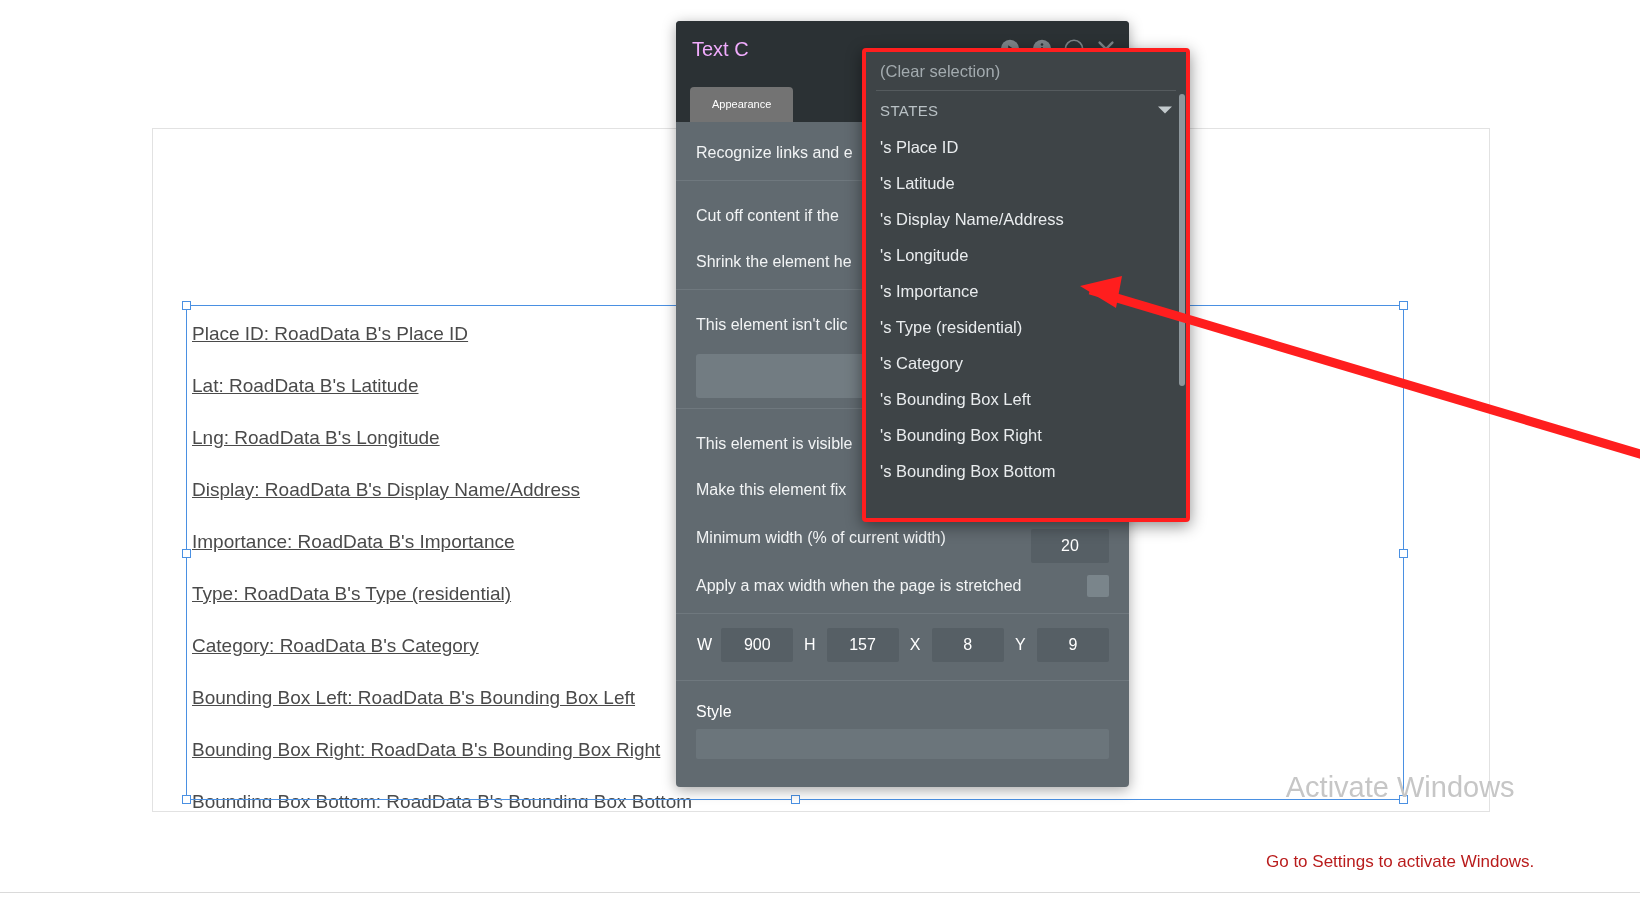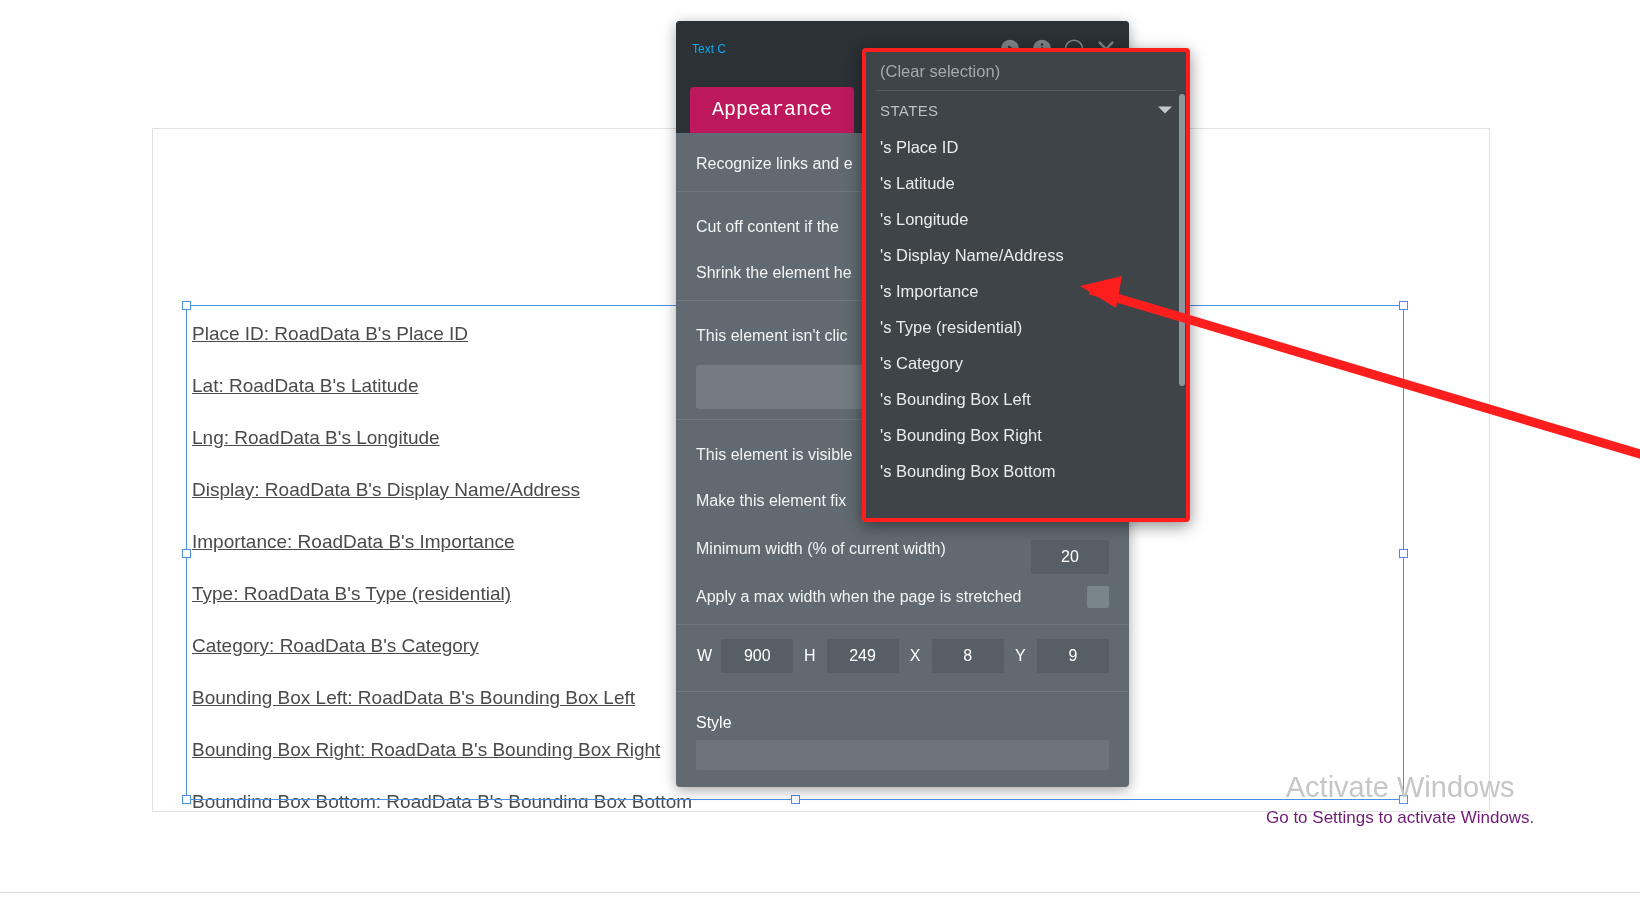--- a/index.html
+++ b/index.html
@@ -57,21 +57,21 @@
 
   
   .watermark {
     position: absolute;
     left: 1266px; top: 769px;
     color: #c9c9c9;
     text-align: center;
     pointer-events: none;
   }
   .watermark .wm1 { font-size: 29px; line-height: 36px; color: #c6c6c6; }
-  .watermark .wm2 { font-size: 17px; line-height: 26px; color: #701a75; }
+  .watermark .wm2 { font-size: 17px; line-height: 26px; color: #b91c1c; margin-top: 44px; }
 
   
   .bottom-bar {
     position: absolute;
     left: 0; bottom: 0;
     width: 1640px; height: 32px;
     background: #ffffff;
     border-top: 1px solid #dadada;
   }
 
@@ -86,36 +86,35 @@
     overflow: hidden;
     color: #ffffff;
   }
   .panel-title {
     height: 56px;
     background: #2b3134;
     display: flex; align-items: center;
     padding: 0 16px;
     position: relative;
   }
-  .panel-title .ttl { font-size: 12px; color: #0ea5e9; }
+  .panel-title .ttl { font-size: 20px; color: #f0abfc; }
   .title-icons {
     position: absolute; right: 12px; top: 50%;
     transform: translateY(-50%);
     display: flex; align-items: center; gap: 10px;
   }
   .ticon { width: 22px; height: 22px; opacity: .75; display: block; }
 
   .tabs { padding: 10px 14px 0 14px; background: #2b3134; display: flex; }
   .tab {
-    background: #be185d;
-    color: #ffffff;
-    font-size: 20px;
+    background: #737373;
+    color: #ffffff;
+    font-size: 11px;
     padding: 11px 22px 12px 22px;
     border-radius: 4px 4px 0 0;
-    font-family: Liberation Mono, monospace;
   }
 
   .panel-body { background: #616a70; }
   .row {
     padding: 0 20px;
     display: flex; align-items: center;
     font-size: 16px;
     color: #f2f4f5;
     min-height: 46px;
   }
@@ -333,21 +332,21 @@
       <span class="lbl">Apply a max width when the page is stretched</span>
       <span class="checkbox"></span>
     </div>
 
     <div class="sep"></div>
 
     <div class="whxy">
       <span class="k">W</span>
       <span class="numfield">900</span>
       <span class="k">H</span>
-      <span class="numfield">249</span>
+      <span class="numfield">157</span>
       <span class="k">X</span>
       <span class="numfield">8</span>
       <span class="k">Y</span>
       <span class="numfield">9</span>
     </div>
 
     <div class="sep"></div>
 
     <div class="style-row">Style</div>
     <div class="style-box"></div>
@@ -357,22 +356,22 @@
 <div class="dropdown">
   <div class="dd-inner">
     <div class="dd-item dd-clear">(Clear selection)</div>
     <div class="dd-rule"></div>
     <div class="dd-item dd-group">
       <span>STATES</span>
       <span class="dd-chevron"></span>
     </div>
     <div class="dd-item">'s Place ID</div>
     <div class="dd-item">'s Latitude</div>
+    <div class="dd-item">'s Display Name/Address</div>
     <div class="dd-item">'s Longitude</div>
-    <div class="dd-item">'s Display Name/Address</div>
     <div class="dd-item">'s Importance</div>
     <div class="dd-item">'s Type (residential)</div>
     <div class="dd-item">'s Category</div>
     <div class="dd-item">'s Bounding Box Left</div>
     <div class="dd-item">'s Bounding Box Right</div>
     <div class="dd-item">'s Bounding Box Bottom</div>
     <div class="dd-scroll"></div>
   </div>
 </div>
 

